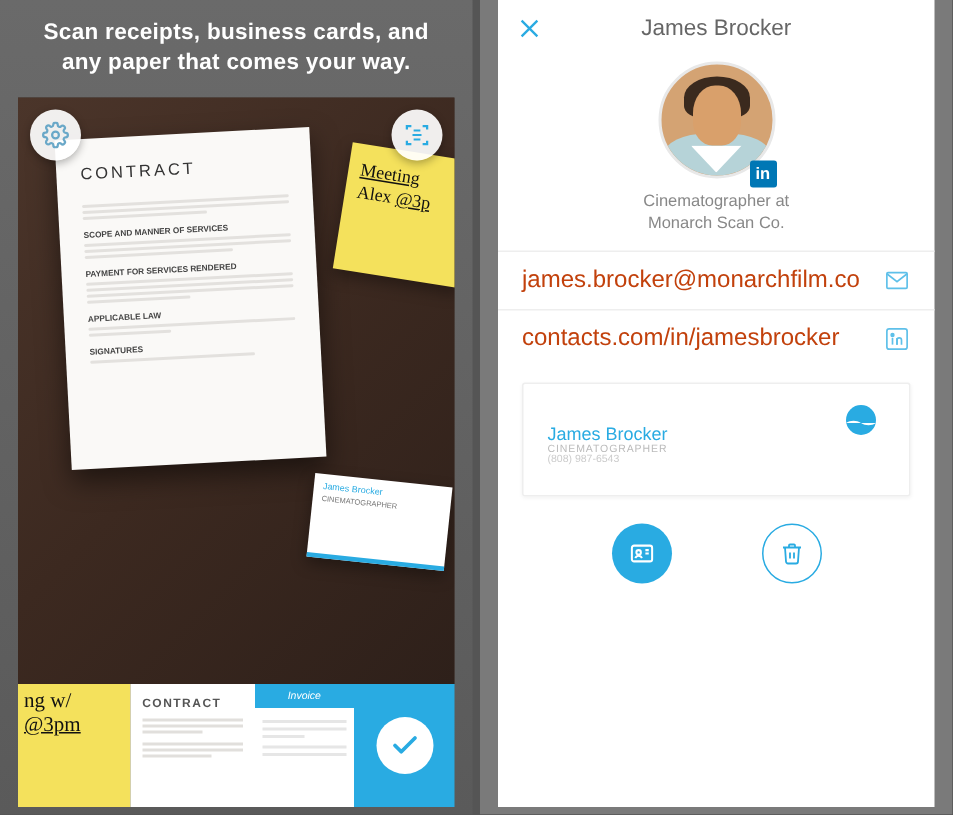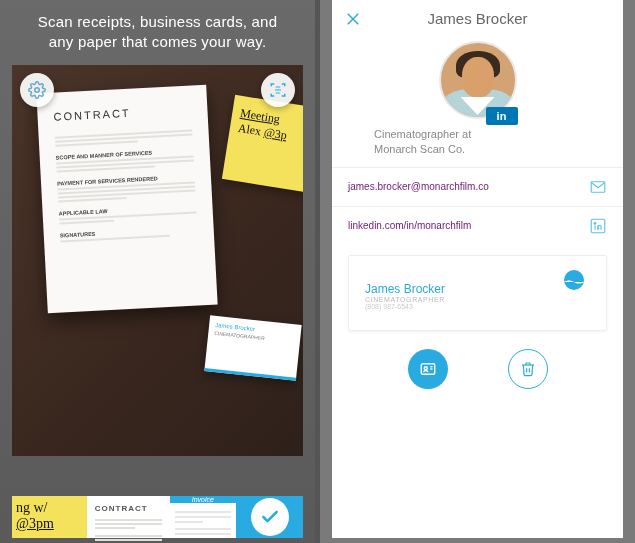--- a/index.html
+++ b/index.html
@@ -10,21 +10,21 @@
   font-family: -apple-system, "Helvetica Neue", Arial, sans-serif;
   display: flex;
   justify-content: space-between;
   overflow: hidden;
 }
 .panel { width: 315px; height: 543px; display: flex; flex-direction: column; }
 .left  { background: linear-gradient(#6a6a6a,#5a5a5a); }
 .right { background: #7a7a7a; }
 .headline {
   color: #fff; text-align: center; font-size: 15px;
-  line-height: 1.35; padding: 12px 24px; font-weight: 400;
+  line-height: 1.35; padding: 12px 24px; font-weight: 700;
   letter-spacing: .2px;
 }
 
 .camera-frame {
   margin: 0 12px; background: #3b2a22; position: relative;
   flex: 1; overflow: hidden;
 }
 .desk {
   position: absolute; inset: 0;
   background: linear-gradient(135deg,#4b352a 0%,#3c2920 50%,#2e201a 100%);
@@ -63,21 +63,21 @@
   position: absolute; top: 8px; width: 34px; height: 34px; border-radius: 50%;
   background: rgba(255,255,255,.92);
   display: flex; align-items: center; justify-content: center;
   box-shadow: 0 2px 6px rgba(0,0,0,.3);
 }
 .cam-btn.left-btn  { left: 8px; }
 .cam-btn.right-btn { right: 8px; }
 .thumb-strip {
   display: flex; height: 82px; margin: 0 12px 5px; gap: 0;
 }
-.thumb-strip > div { flex: 1; position: relative; margin-top: 40px; }
+.thumb-strip > div { flex: 1; position: relative; }
 .t0 {
   background: #f4e15c; font-family: "Comic Sans MS", cursive;
   font-size: 14px; color:#111; padding: 4px; overflow: hidden;
 }
 .t0 .u { text-decoration: underline; }
 .t1 { background:#fff; padding:8px; }
 .t1 h6 { font-size:8px; letter-spacing:1px; color:#555; margin-bottom:6px;}
 .t1 .l { height:2px; background:#e1dfdc; margin:2px 0;}
 .t2 { background:#fff; display:flex; flex-direction:column; }
 .t2 .hdr { background:#29abe2; height:16px; color:#fff; font-size:7px;
@@ -114,29 +114,29 @@
 .avatar .shirt {
   position:absolute; bottom:-6px; left:50%; transform:translateX(-50%);
   width:70px; height:34px; background:#b6d3d8; border-radius:40% 40% 0 0;
 }
 .avatar .collar {
   position:absolute; bottom:2px; left:50%; transform:translateX(-50%);
   width:34px; height:18px; background:#fff; clip-path:polygon(0 0,100% 0,50% 100%);
 }
 .li-badge {
   position:absolute; right:calc(50% - 40px); top:72px;
-  width:32px; height:18px; background:#0077b5; color:#fff;
+  width:18px; height:18px; background:#0077b5; color:#fff;
   font-size:11px; font-weight:700; display:flex;
   align-items:center; justify-content:center; border-radius:2px;
 }
-.cc-title { text-align:left; color:#888; font-size:11px; line-height:1.35;
-  padding: 4px 42px 10px; }
+.cc-title { text-align:center; color:#888; font-size:11px; line-height:1.35;
+  padding: 4px 56px 10px; }
 .cc-row {
   display:flex; align-items:center; justify-content:space-between;
-  padding: 10px 16px; border-top:1px solid #eee; color:#701a75; font-size:10px;
+  padding: 10px 16px; border-top:1px solid #eee; color:#c2410c; font-size:16px;
 }
 .cc-row .ic { color:#29abe2; opacity:.75; }
 .scan-preview {
   margin:10px 16px; border:1px solid #eee; border-radius:2px;
   box-shadow:0 1px 3px rgba(0,0,0,.06);
   padding:14px 16px; height:76px; position:relative;
   overflow:hidden;
 }
 .scan-preview .logo {
   position:absolute; right:20px; top:12px; width:24px; height:24px;
@@ -277,21 +277,21 @@
     <div class="cc-row">
       <span>james.brocker@monarchfilm.co</span>
       <span class="ic">
         <svg width="18" height="18" viewBox="0 0 24 24" fill="none" stroke="#29abe2" stroke-width="1.5">
             <rect x="3" y="5" width="18" height="14" rx="1"></rect>
             <polyline points="3 6 12 13 21 6"></polyline>
           </svg>
       </span>
     </div>
     <div class="cc-row">
-      <span>linkedin.com/in/monarchfilm</span>
+      <span>contacts.com/in/jamesbrocker</span>
       <span class="ic">
         <svg width="18" height="18" viewBox="0 0 24 24" fill="none" stroke="#29abe2" stroke-width="1.5">
             <rect x="3" y="3" width="18" height="18" rx="2"></rect>
             <circle cx="8" cy="8.5" r="1.2" fill="#29abe2"></circle>
             <line x1="8" y1="11" x2="8" y2="17"></line>
             <path d="M12 17v-4a2 2 0 0 1 4 0v4"></path>
             <line x1="12" y1="11" x2="12" y2="17"></line>
           </svg>
       </span>
     </div>

